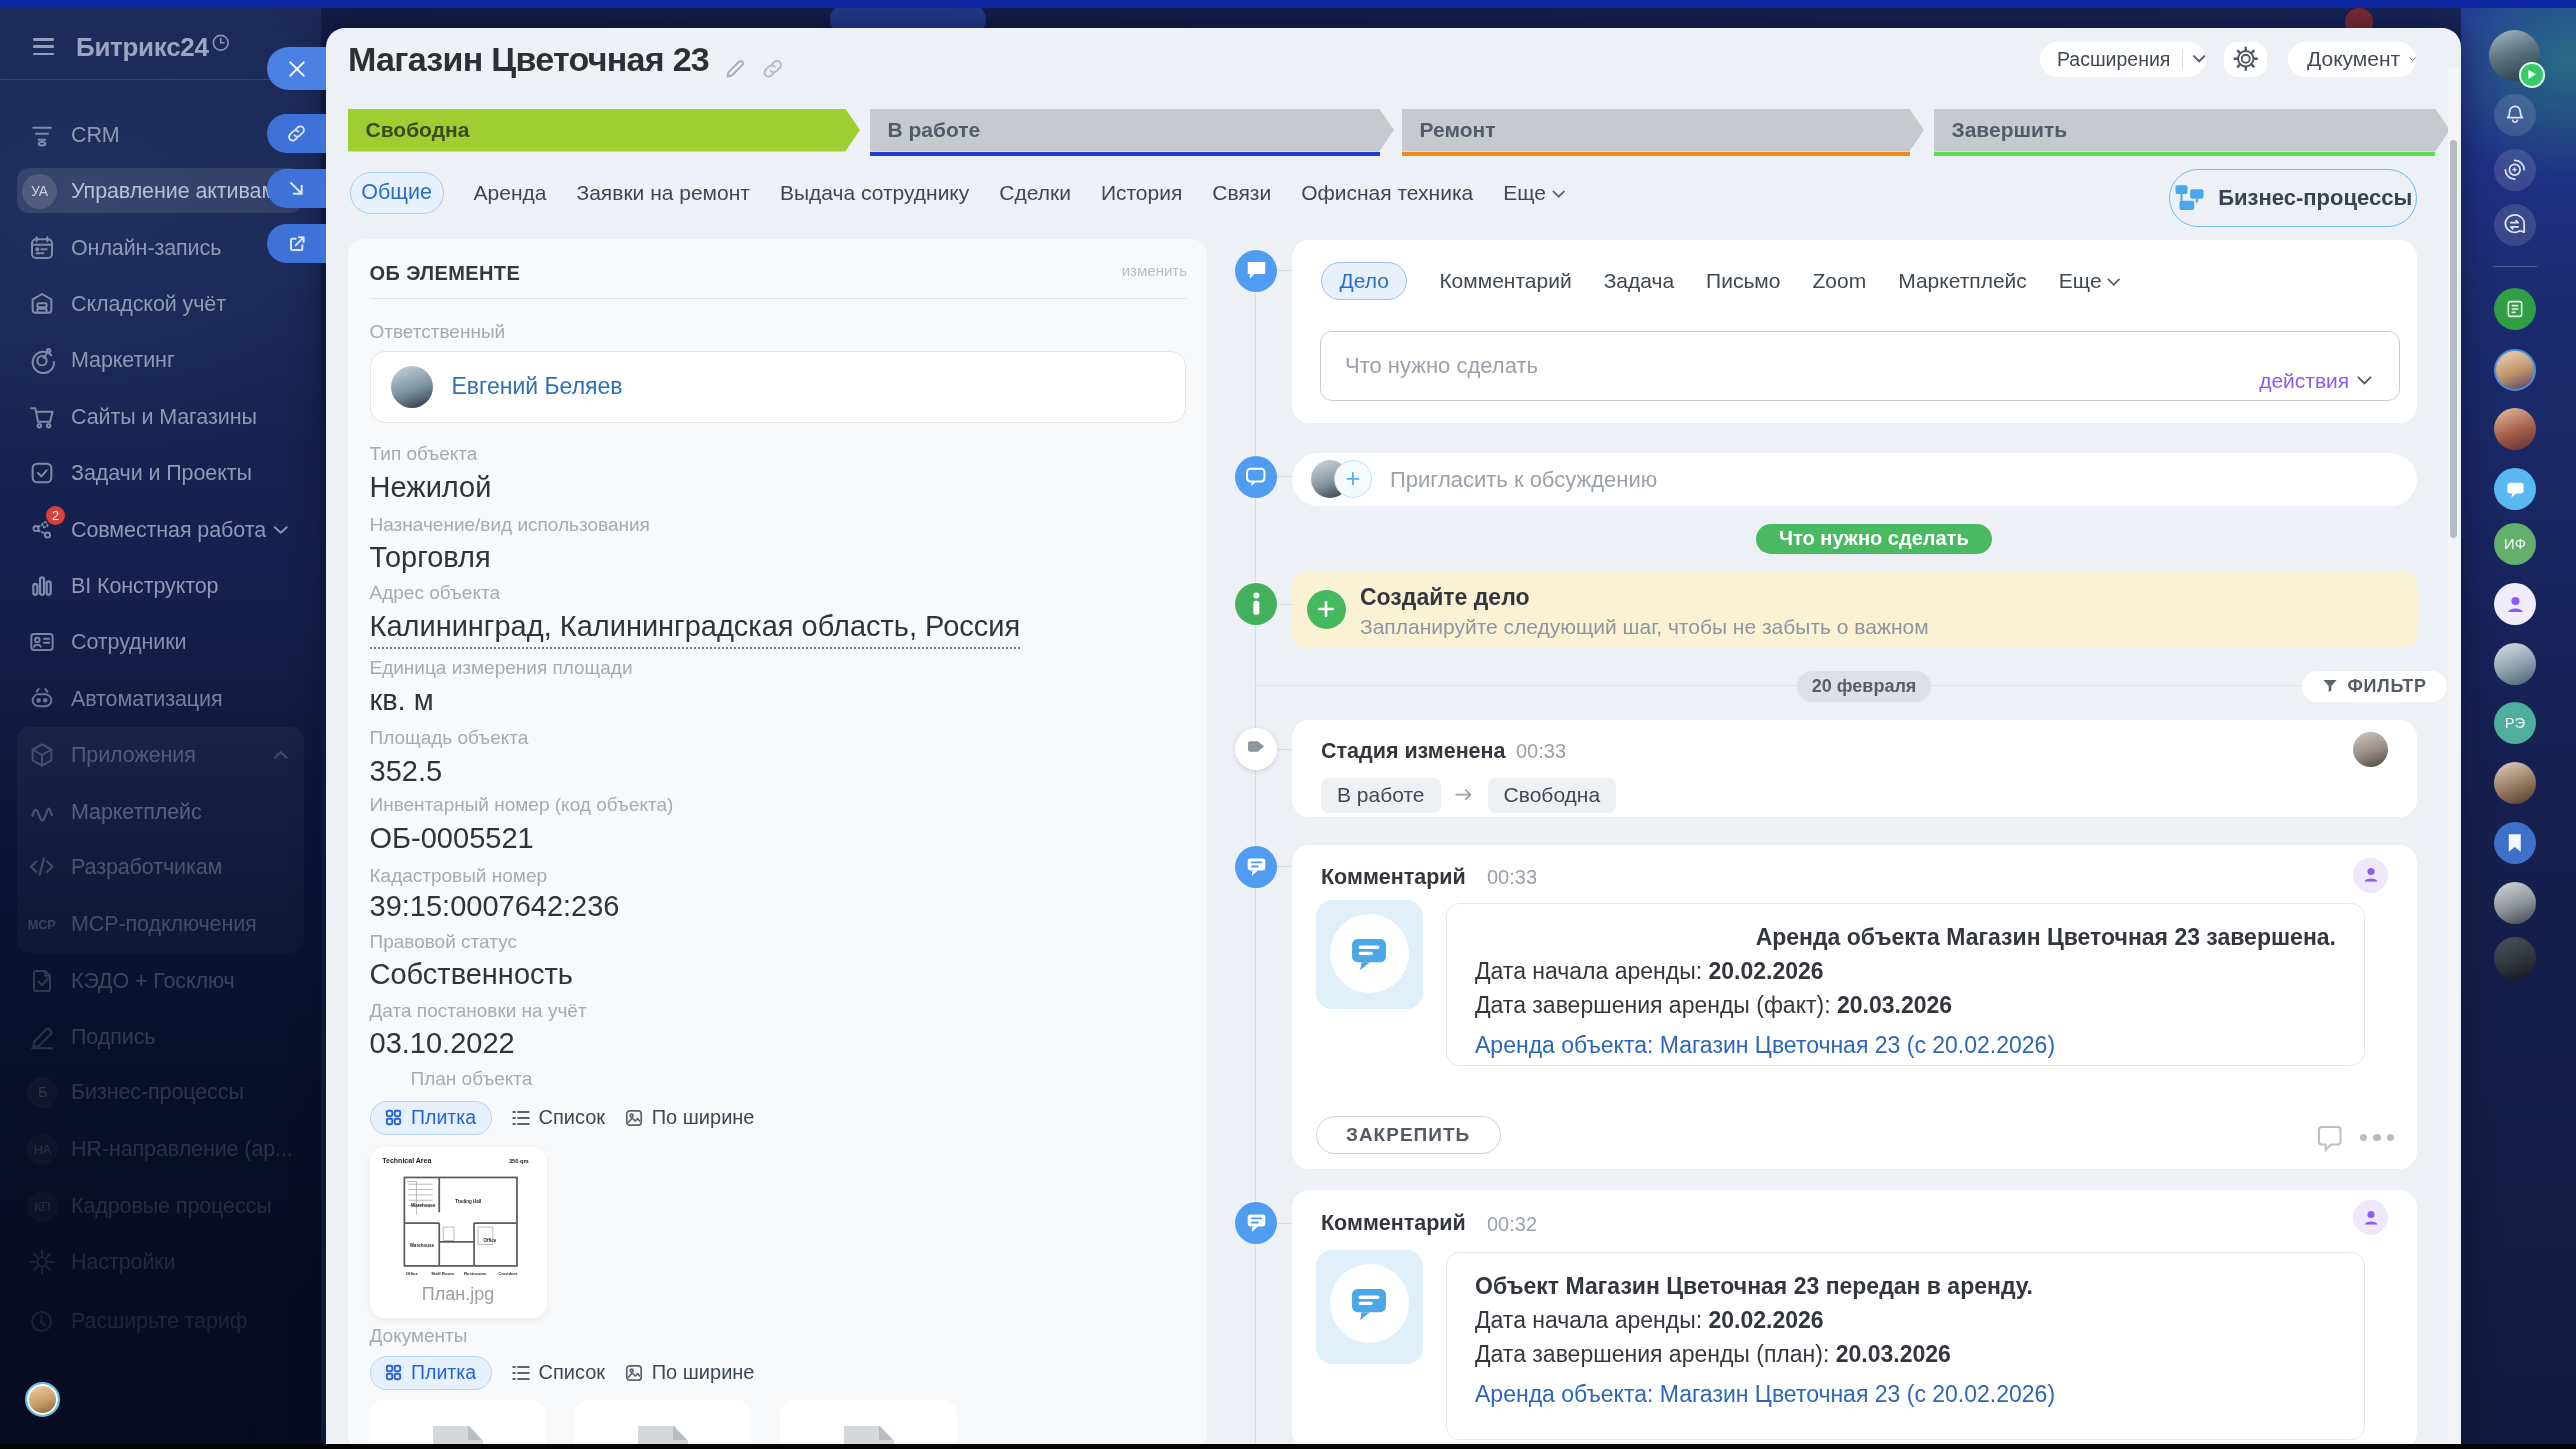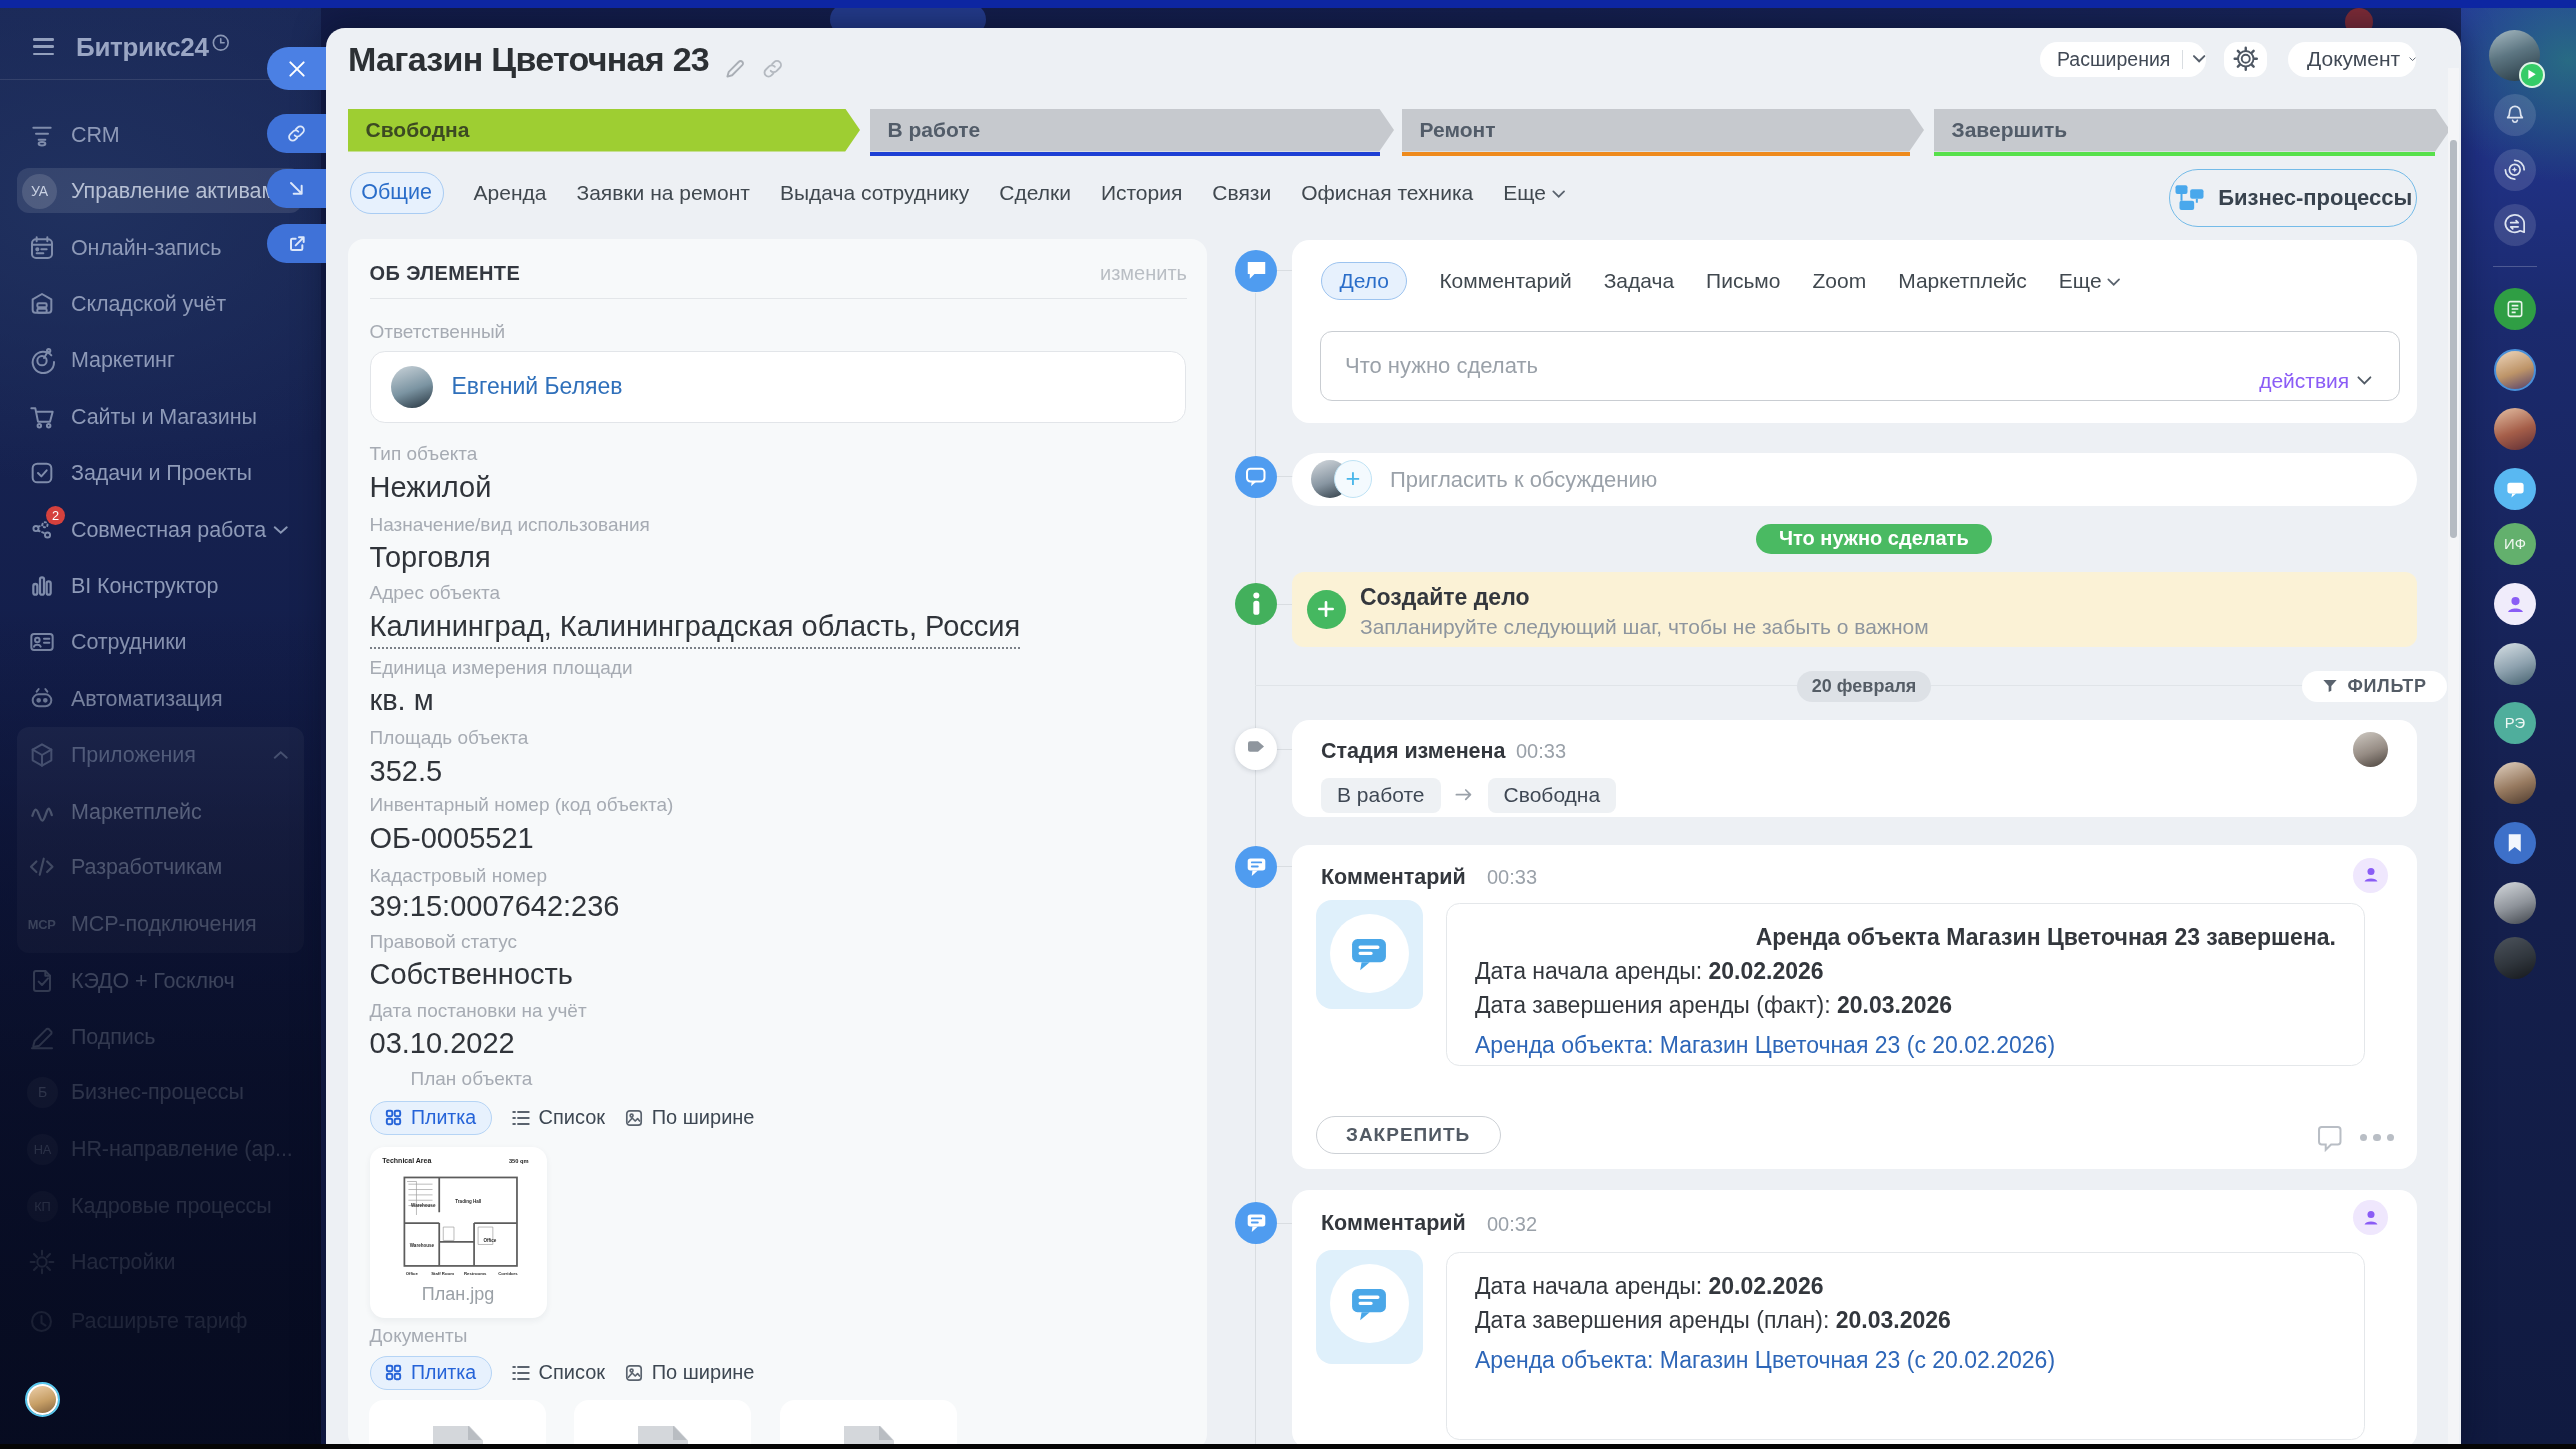--- a/index.html
+++ b/index.html
@@ -387,21 +387,21 @@
         <rect x="2" y="2" width="18" height="13" rx="3" fill="#49a8ec"></rect>
         <rect x="24" y="8" width="20" height="14" rx="3" fill="#49a8ec"></rect>
         <rect x="8" y="25" width="22" height="14" rx="3" fill="#49a8ec"></rect>
         <path d="M11 15v10M34 22v6" stroke="#49a8ec" stroke-width="3" fill="none"></path>
       </svg>
       <span style="font-size:22px;color:#39434e;font-weight:bold;">Бизнес-процессы</span>
     </div>
 
     <div class="abs" style="left:22px;top:211px;width:859px;height:1211px;border-radius:16px;background:#f7f9fa;overflow:hidden;">
       <div class="abs" style="left:21.5px;top:23.5px;font-size:20px;font-weight:bold;color:#333840;letter-spacing:0.4px;">ОБ ЭЛЕМЕНТЕ</div>
-      <div class="abs" style="right:20px;top:23.5px;font-size:20px;color:#b9bec4;">изменить</div>
+      <div class="abs" style="right:20px;top:23.5px;font-size:15px;color:#b9bec4;">изменить</div>
       <div class="abs" style="left:21.5px;top:59px;width:817px;height:1.3px;background:#e3e6e9;"></div>
 
       <div class="fldlbl" style="top:82px;">Ответственный</div>
       <div class="abs flex" style="left:21.5px;top:112px;width:816px;height:72px;border-radius:14.8px;border:1.3px solid #e2e5e9;background:#fff;">
         <div style="margin-left:20px;width:42px;height:42px;border-radius:50%;background:linear-gradient(160deg,#cbd4da 0%,#7b94a2 55%,#23313c 100%);"></div>
         <span style="margin-left:19px;font-size:23px;color:#2e6fba;">Евгений Беляев</span>
       </div>
       <div class="fldlbl" style="top:204px;">Тип объекта</div>
       <div class="fldval" style="top:232px;">Нежилой</div>
       <div class="fldlbl" style="top:275px;">Назначение/вид использования</div>
@@ -643,20 +643,21 @@
       <div class="abs" style="left:23.5px;top:60px;width:107px;height:114px;border-radius:16px;background:#dff0fb;">
         <div class="abs flex" style="left:14px;top:14.8px;width:79px;height:79px;border-radius:50%;background:#fff;justify-content:center;">
           <svg width="42" height="38" viewBox="0 0 62 56">
             <rect x="6" y="6" width="50" height="34" rx="8" fill="#4aa7e8"></rect>
             <path d="M20 40l-2 12 14-12z" fill="#4aa7e8"></path>
             <path d="M18 18h26M18 27h16" stroke="#fff" stroke-width="5" stroke-linecap="round"></path>
           </svg>
         </div>
       </div>
       <div class="abs" style="left:154px;top:62px;width:919px;height:188px;border-radius:13.4px;border:1.3px solid #e4e7ea;padding:16px 28px;font-size:23px;color:#33373d;line-height:34px;">
+        <div style="font-weight:bold;">Объект Магазин Цветочная 23 передан в аренду.</div>
         <div>Дата начала аренды: <b>20.02.2026</b></div>
         <div>Дата завершения аренды (план): <b>20.03.2026</b></div>
         <div style="margin-top:6.7px;color:#2d66b8;">Аренда объекта: Магазин Цветочная 23 (с 20.02.2026)</div>
       </div>
     </div>
     <div class="bub" style="top:1174px;background:#4f9cf0;">
       <svg width="23" height="23" viewBox="0 0 34 34">
         <rect x="4" y="5" width="26" height="18" rx="4" fill="#fff"></rect>
         <path d="M11 23l-1 8 9-8z" fill="#fff"></path>
         <path d="M10 11h14M10 17h9" stroke="#4f9cf0" stroke-width="2.6" stroke-linecap="round"></path>

